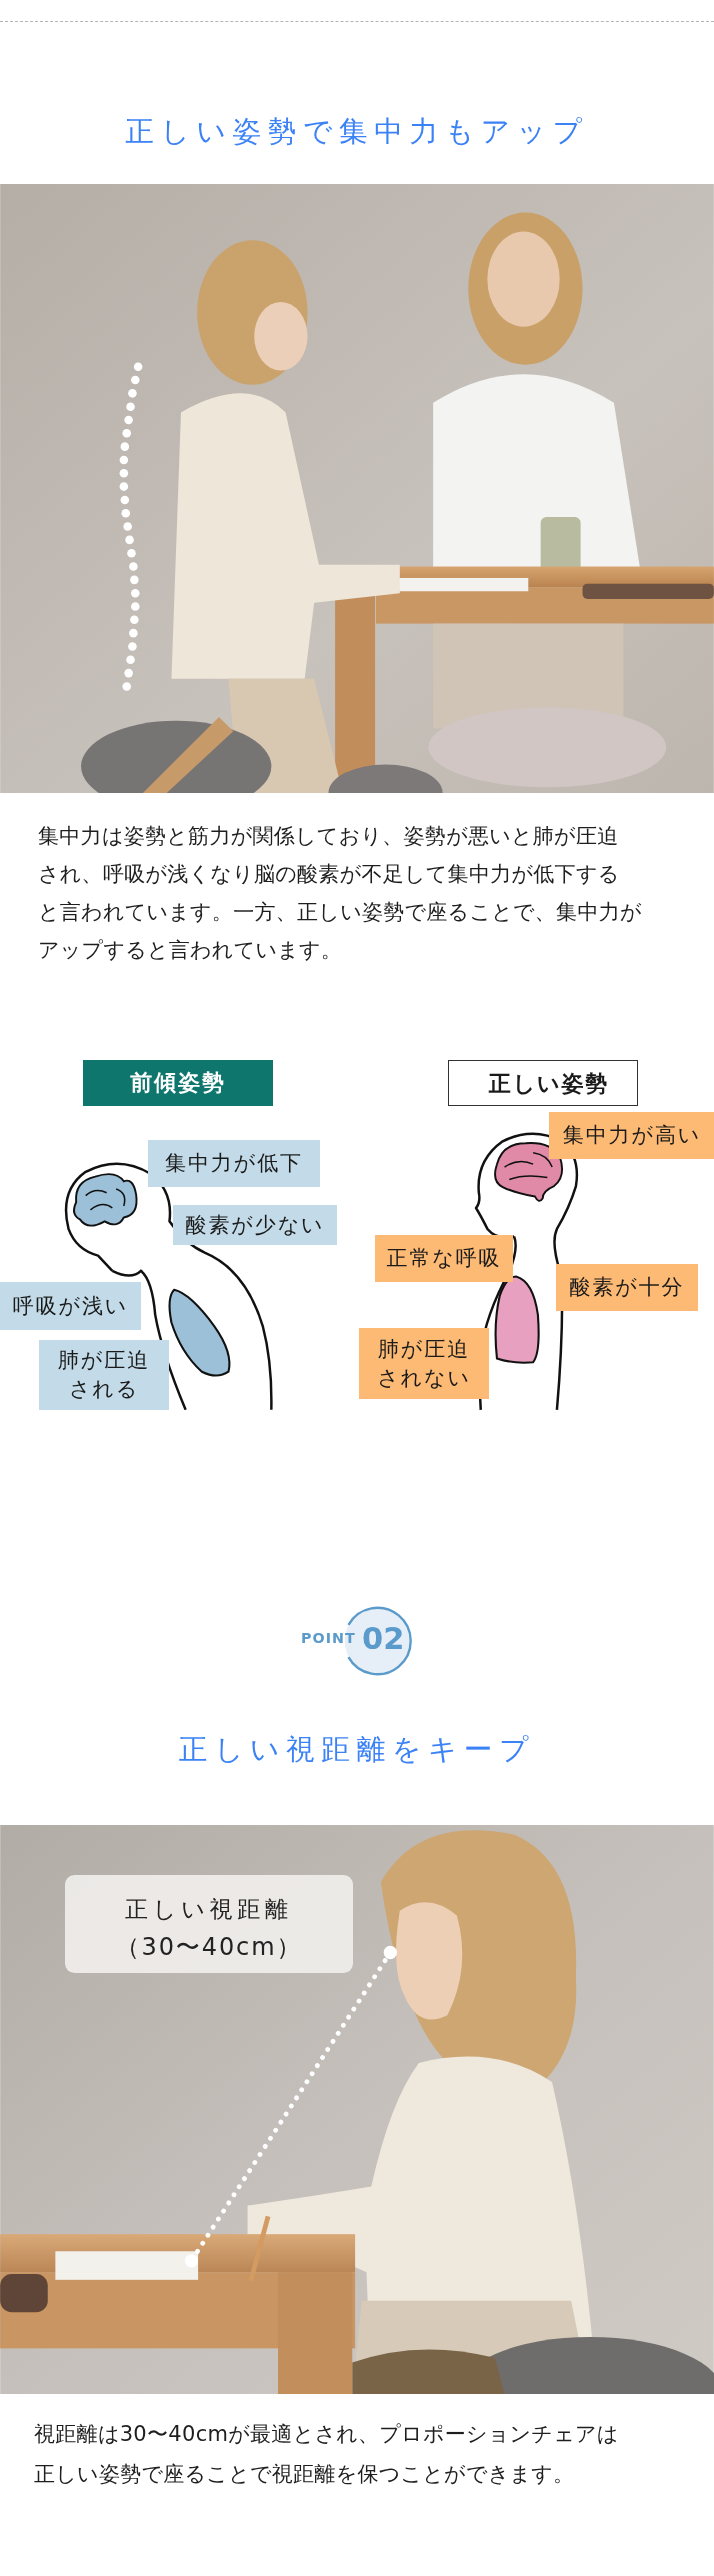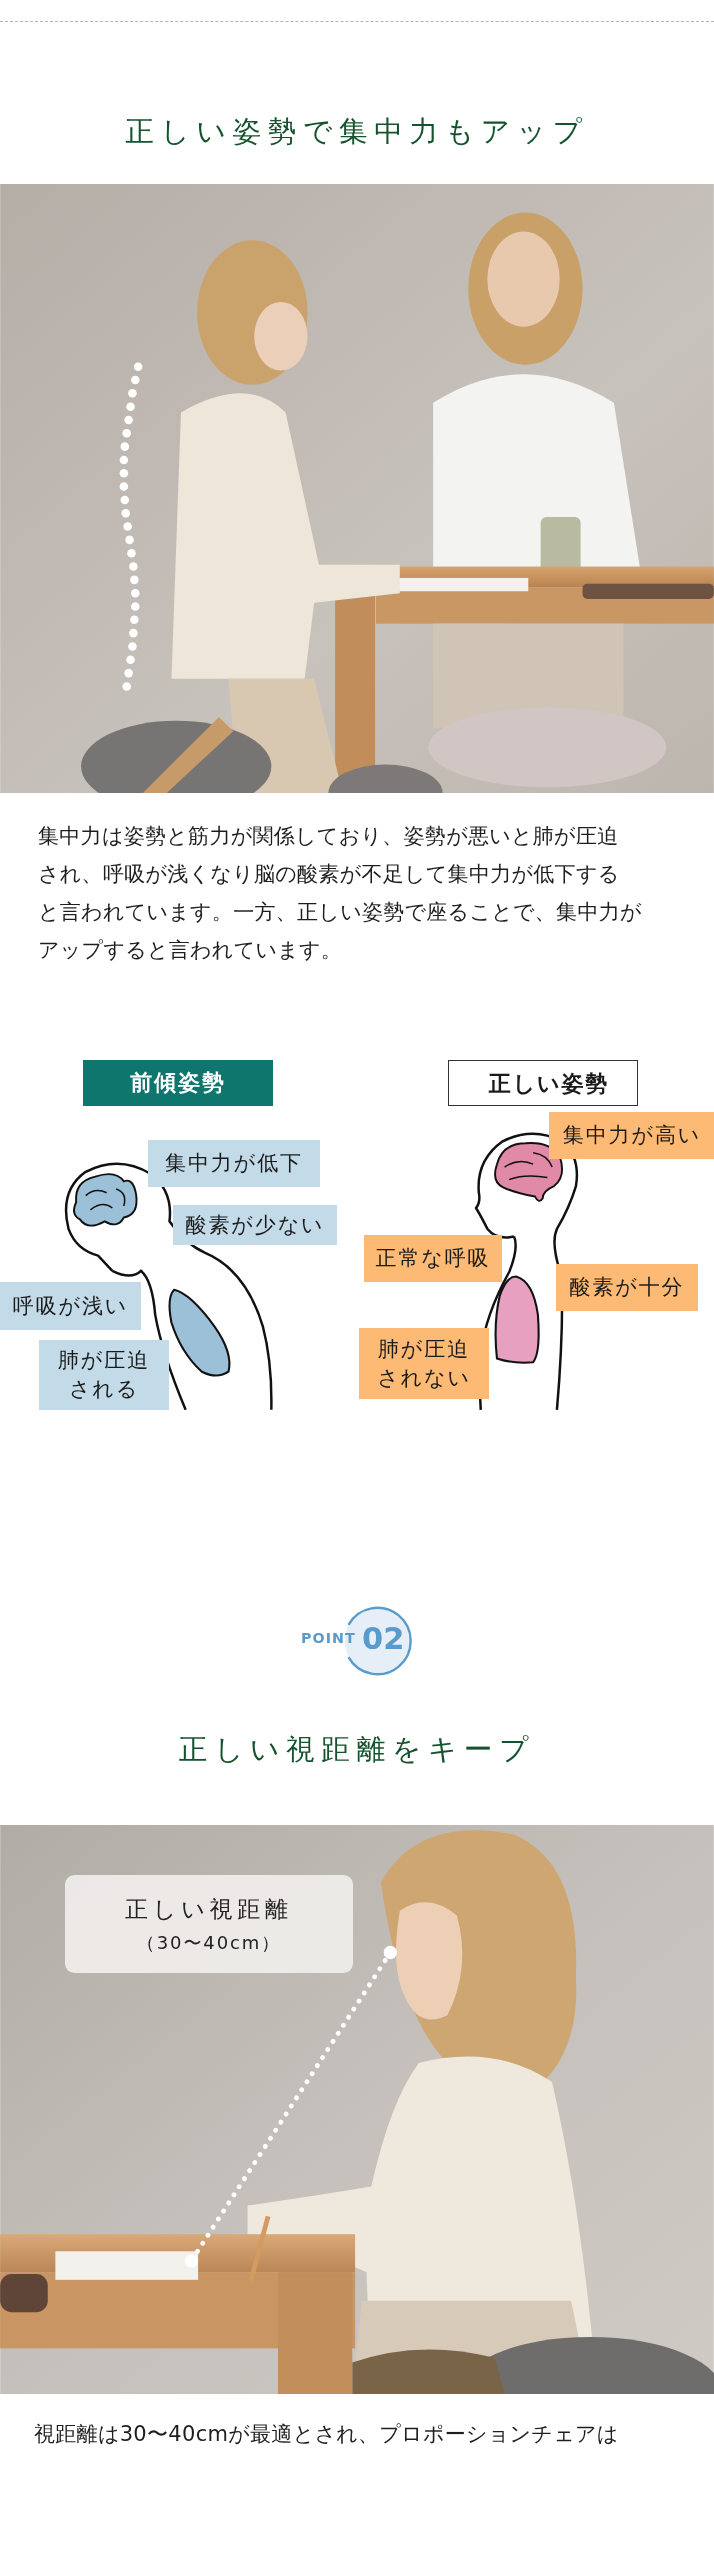--- a/index.html
+++ b/index.html
@@ -1,37 +1,37 @@
 <!DOCTYPE html>
 <html style="font-size:15.2px"><head>
 <meta charset="utf-8">
 <style>
   html, body { margin: 0; padding: 0; background: #ffffff; }
   body { width: 714px; height: 2576px; position: relative; overflow: hidden;
          font-family: "DejaVu Sans", "Liberation Sans", sans-serif; color: #1e1e1e; }
   .abs { position: absolute; }
   .divider { left: 0; top: 21px; width: 714px; height: 0; border-top: 1.9px dashed #b4b4b4; }
   .section-title { left: 0; width: 714px; text-align: center; font-size: 28.6px; letter-spacing: 6.7px;
-                   font-weight: 300; color: #14532d; line-height: 38px; }
+                   font-weight: 300; color: #3b82f6; line-height: 38px; }
   .photo { left: 0; width: 714px; overflow: hidden; }
   .photo svg { display: block; }
   .body-text { left: 38px; width: 648px; font-size: 21px; line-height: 38px; color: #1e1e1e; letter-spacing: 0.3px; }
   .posture-head { height: 46px; line-height: 46px; text-align: center; font-size: 22px; font-weight: bold; letter-spacing: 1.9px; box-sizing: border-box; }
   .posture-head.bad { background: #0f766e; color: #ffffff; }
   .posture-head.good { background: #ffffff; color: #1a1a1a; border: 1.9px solid #333333; }
   .tag { font-size: 21px; line-height: 28.6px; text-align: center; display: flex; align-items: center; justify-content: center;
          letter-spacing: 1.9px; color: #1a1a1a; box-sizing: border-box; }
   .tag.blue { background: #c3dbe8; }
   .tag.pink { background: #fdba74; }
   .point-badge { left: 295px; top: 1604px; width: 124px; height: 74px; }
   .point-word { left: 301px; top: 1630px; font-size: 14.3px; color: #5b9bcb; letter-spacing: 1px; font-weight: bold; }
   .point-num { left: 362px; top: 1621px; font-size: 30.5px; color: #5b9bcb; font-weight: bold; }
   .distance-box { left: 65px; top: 1875px; width: 288px; height: 98px; background: rgba(240,238,236,0.92); border-radius: 9.5px; text-align: center; }
   .distance-title { font-size: 23px; letter-spacing: 4.8px; margin-top: 19px; color: #222; }
-  .distance-sub { font-size: 18px; letter-spacing: 1.9px; margin-top: 5.7px; color: #222; }
+  .distance-sub { font-size: 24px; letter-spacing: 1.9px; margin-top: 5.7px; color: #222; }
 </style>
 </head>
 <body>
 
 <div class="abs divider"></div>
 
 <div class="abs section-title" style="top:112px;">正しい姿勢で集中力もアップ</div>
 
 <div class="abs photo" style="top:184px;height:609px;">
   <svg width="714" height="609" viewBox="0 0 750 640">
@@ -134,21 +134,21 @@
 <div class="abs tag blue" style="left:173px;top:1205px;width:164px;height:40px;">酸素が少ない</div>
 <div class="abs tag blue" style="left:0;top:1282px;width:141px;height:48px;">
     <span>呼吸が浅い</span>
   </div>
 <div class="abs tag blue" style="left:39px;top:1340px;width:130px;height:70px;flex-direction:column;">
   <span>肺が圧迫</span>
   <span>される</span>
 </div>
 
 <div class="abs tag pink" style="left:549px;top:1112px;width:166px;height:47px;">集中力が高い</div>
-<div class="abs tag pink" style="left:364px;top:1235px;width:138px;height:47px;">正常な呼吸</div>
+<div class="abs tag pink" style="left:375px;top:1235px;width:138px;height:47px;">正常な呼吸</div>
 <div class="abs tag pink" style="left:556px;top:1264px;width:142px;height:47px;">酸素が十分</div>
 <div class="abs tag pink" style="left:359px;top:1328px;width:130px;height:71px;flex-direction:column;">
   <span>肺が圧迫</span>
   <span>されない</span>
 </div>
 
 <svg class="abs point-badge" viewBox="0 0 130 78">
   <circle cx="87" cy="39" r="35" fill="#e6eff7"></circle>
   <path d="M56 22 A35 35 0 1 1 56 56" fill="none" stroke="#5b9bcb" stroke-width="2.5"></path>
 </svg>
@@ -194,14 +194,15 @@
   </svg>
 </div>
 
 <div class="abs distance-box">
   <div class="distance-title">正しい視距離</div>
   <div class="distance-sub">（30〜40cm）</div>
 </div>
 
 <div class="abs body-text" style="left:34px;top:2414px;width:667px;line-height:40px;">
   <div>視距離は30〜40cmが最適とされ、プロポーションチェアは</div>
+  <div>正しい姿勢で座ることで視距離を保つことができます。</div>
 </div>
 
 
 </body></html>

